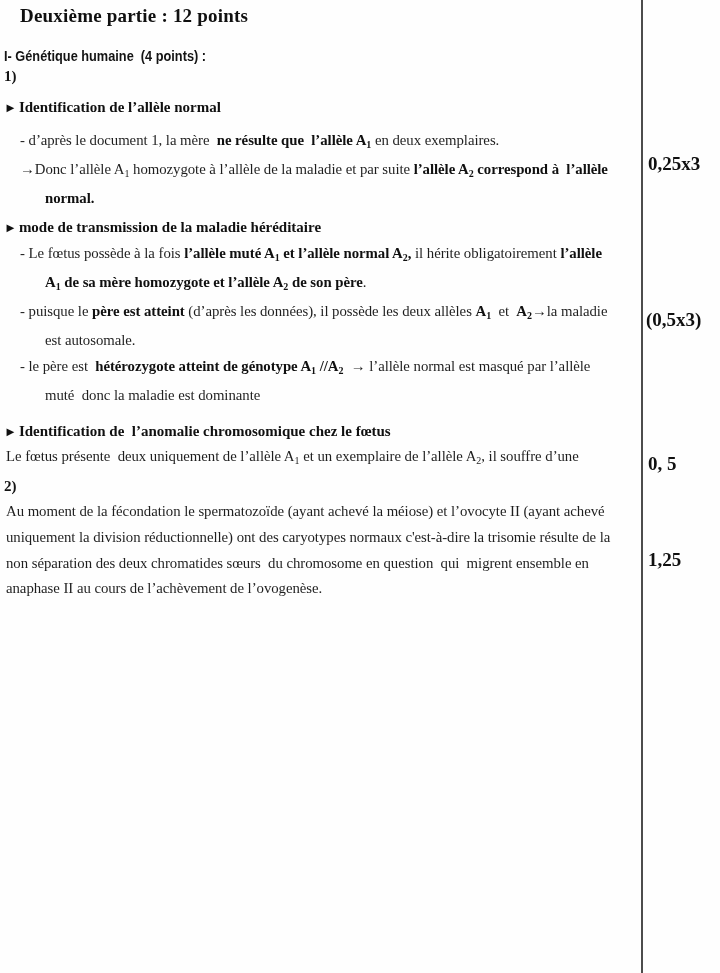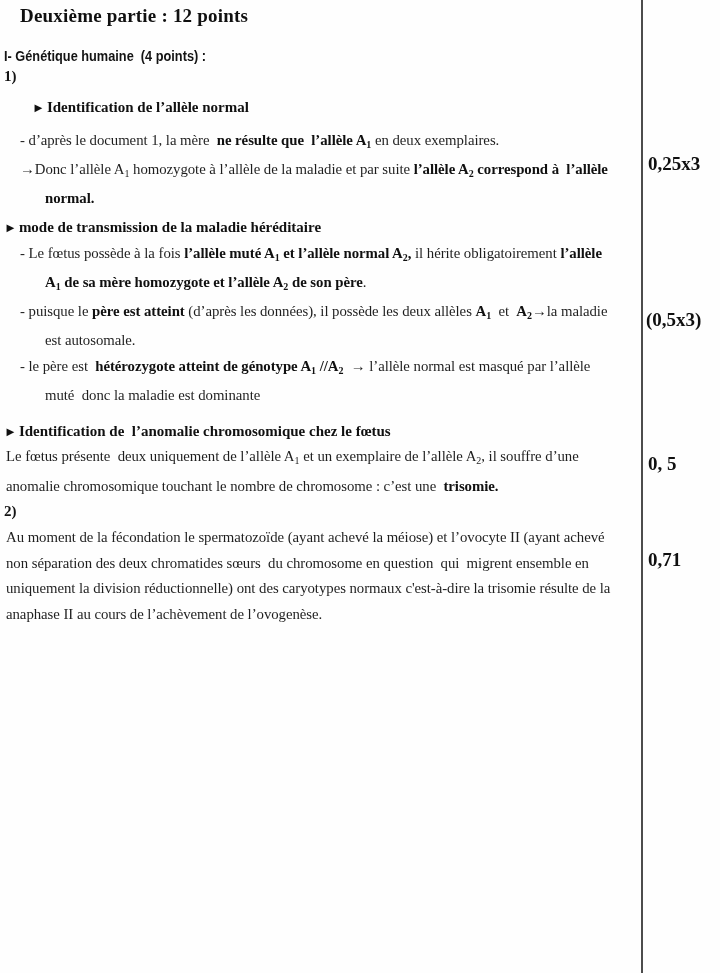--- a/index.html
+++ b/index.html
@@ -66,21 +66,21 @@
   }
   .ln .b { font-weight: 700; color: #101010; }
   .ln .sb {
     font-size: 10px;
     vertical-align: -2.5px;
     letter-spacing: 0;
   }
   .indent-b { padding-left: 16px; }   
   .indent-c { padding-left: 41px; }   
   .indent-p { padding-left: 2px; }    
-  .mt-h1 { margin-top: 9px; margin-left: 28px; }
+  .mt-h1 { margin-top: 9px; }
   .mt-b1 { margin-top: 7px; }
   .mt-h2 { margin-top: 3px; }
   .mt-h3 { margin-top: 10px; }
   .rule {
     position: absolute;
     left: 641px;
     top: 0;
     bottom: 0;
     width: 1.5px;
     background: #4c4c4c;
@@ -121,29 +121,28 @@
     <div class="ln indent-b"><span>- Le fœtus possède à la fois </span><span class="b">l’allèle muté A</span><span class="b sb">1</span><span class="b"> et l’allèle normal A</span><span class="b sb">2</span><span class="b">,</span><span> il hérite obligatoirement </span><span class="b">l’allèle</span></div>
     <div class="ln indent-c"><span class="b">A</span><span class="b sb">1</span><span class="b"> de sa mère homozygote et l’allèle A</span><span class="b sb">2</span><span class="b"> de son père</span><span>.</span></div>
     <div class="ln indent-b"><span>- puisque le </span><span class="b">père est atteint</span><span> (d’après les données), il possède les deux allèles </span><span class="b">A</span><span class="b sb">1</span><span>  et  </span><span class="b">A</span><span class="b sb">2</span><span>→la maladie</span></div>
     <div class="ln indent-c"><span>est autosomale.</span></div>
     <div class="ln indent-b"><span>- le père est  </span><span class="b">hétérozygote atteint de génotype A</span><span class="b sb">1</span><span class="b"> //A</span><span class="b sb">2</span><span>  → l’allèle normal est masqué par l’allèle</span></div>
     <div class="ln indent-c"><span>muté  donc la maladie est dominante</span></div>
 
     <div class="sec-h mt-h3"><span class="bullet">►</span><span>Identification de  l’anomalie chromosomique chez le fœtus</span></div>
 
     <div class="ln indent-p"><span>Le fœtus présente  deux uniquement de l’allèle A</span><span class="sb">1</span><span> et un exemplaire de l’allèle A</span><span class="sb">2</span><span>, il souffre d’une</span></div>
-    <div class="ln indent-p"><span>anomalie chromosomique touchant le nombre de chromosome : c’est une  </span><span class="b">trisomie.</span></div>
 
     <div class="q-label q2">2)</div>
 
     <div class="ln indent-p"><span>Au moment de la fécondation le spermatozoïde (ayant achevé la méiose) et l’ovocyte II (ayant achevé</span></div>
+    <div class="ln indent-p"><span>uniquement la division réductionnelle) ont des caryotypes normaux c'est-à-dire la trisomie résulte de la</span></div>
     <div class="ln indent-p"><span>non séparation des deux chromatides sœurs  du chromosome en question  qui  migrent ensemble en</span></div>
-    <div class="ln indent-p"><span>uniquement la division réductionnelle) ont des caryotypes normaux c'est-à-dire la trisomie résulte de la</span></div>
     <div class="ln indent-p"><span>anaphase II au cours de l’achèvement de l’ovogenèse.</span></div>
   </div>
 
   <div class="rule"></div>
 
   <div class="mark mark1">0,25x3</div>
   <div class="mark mark2">(0,5x3)</div>
   <div class="mark mark3">0, 5</div>
-  <div class="mark mark4">0,71</div>
+  <div class="mark mark4">1,25</div>
 </div>
 
 </body></html>

